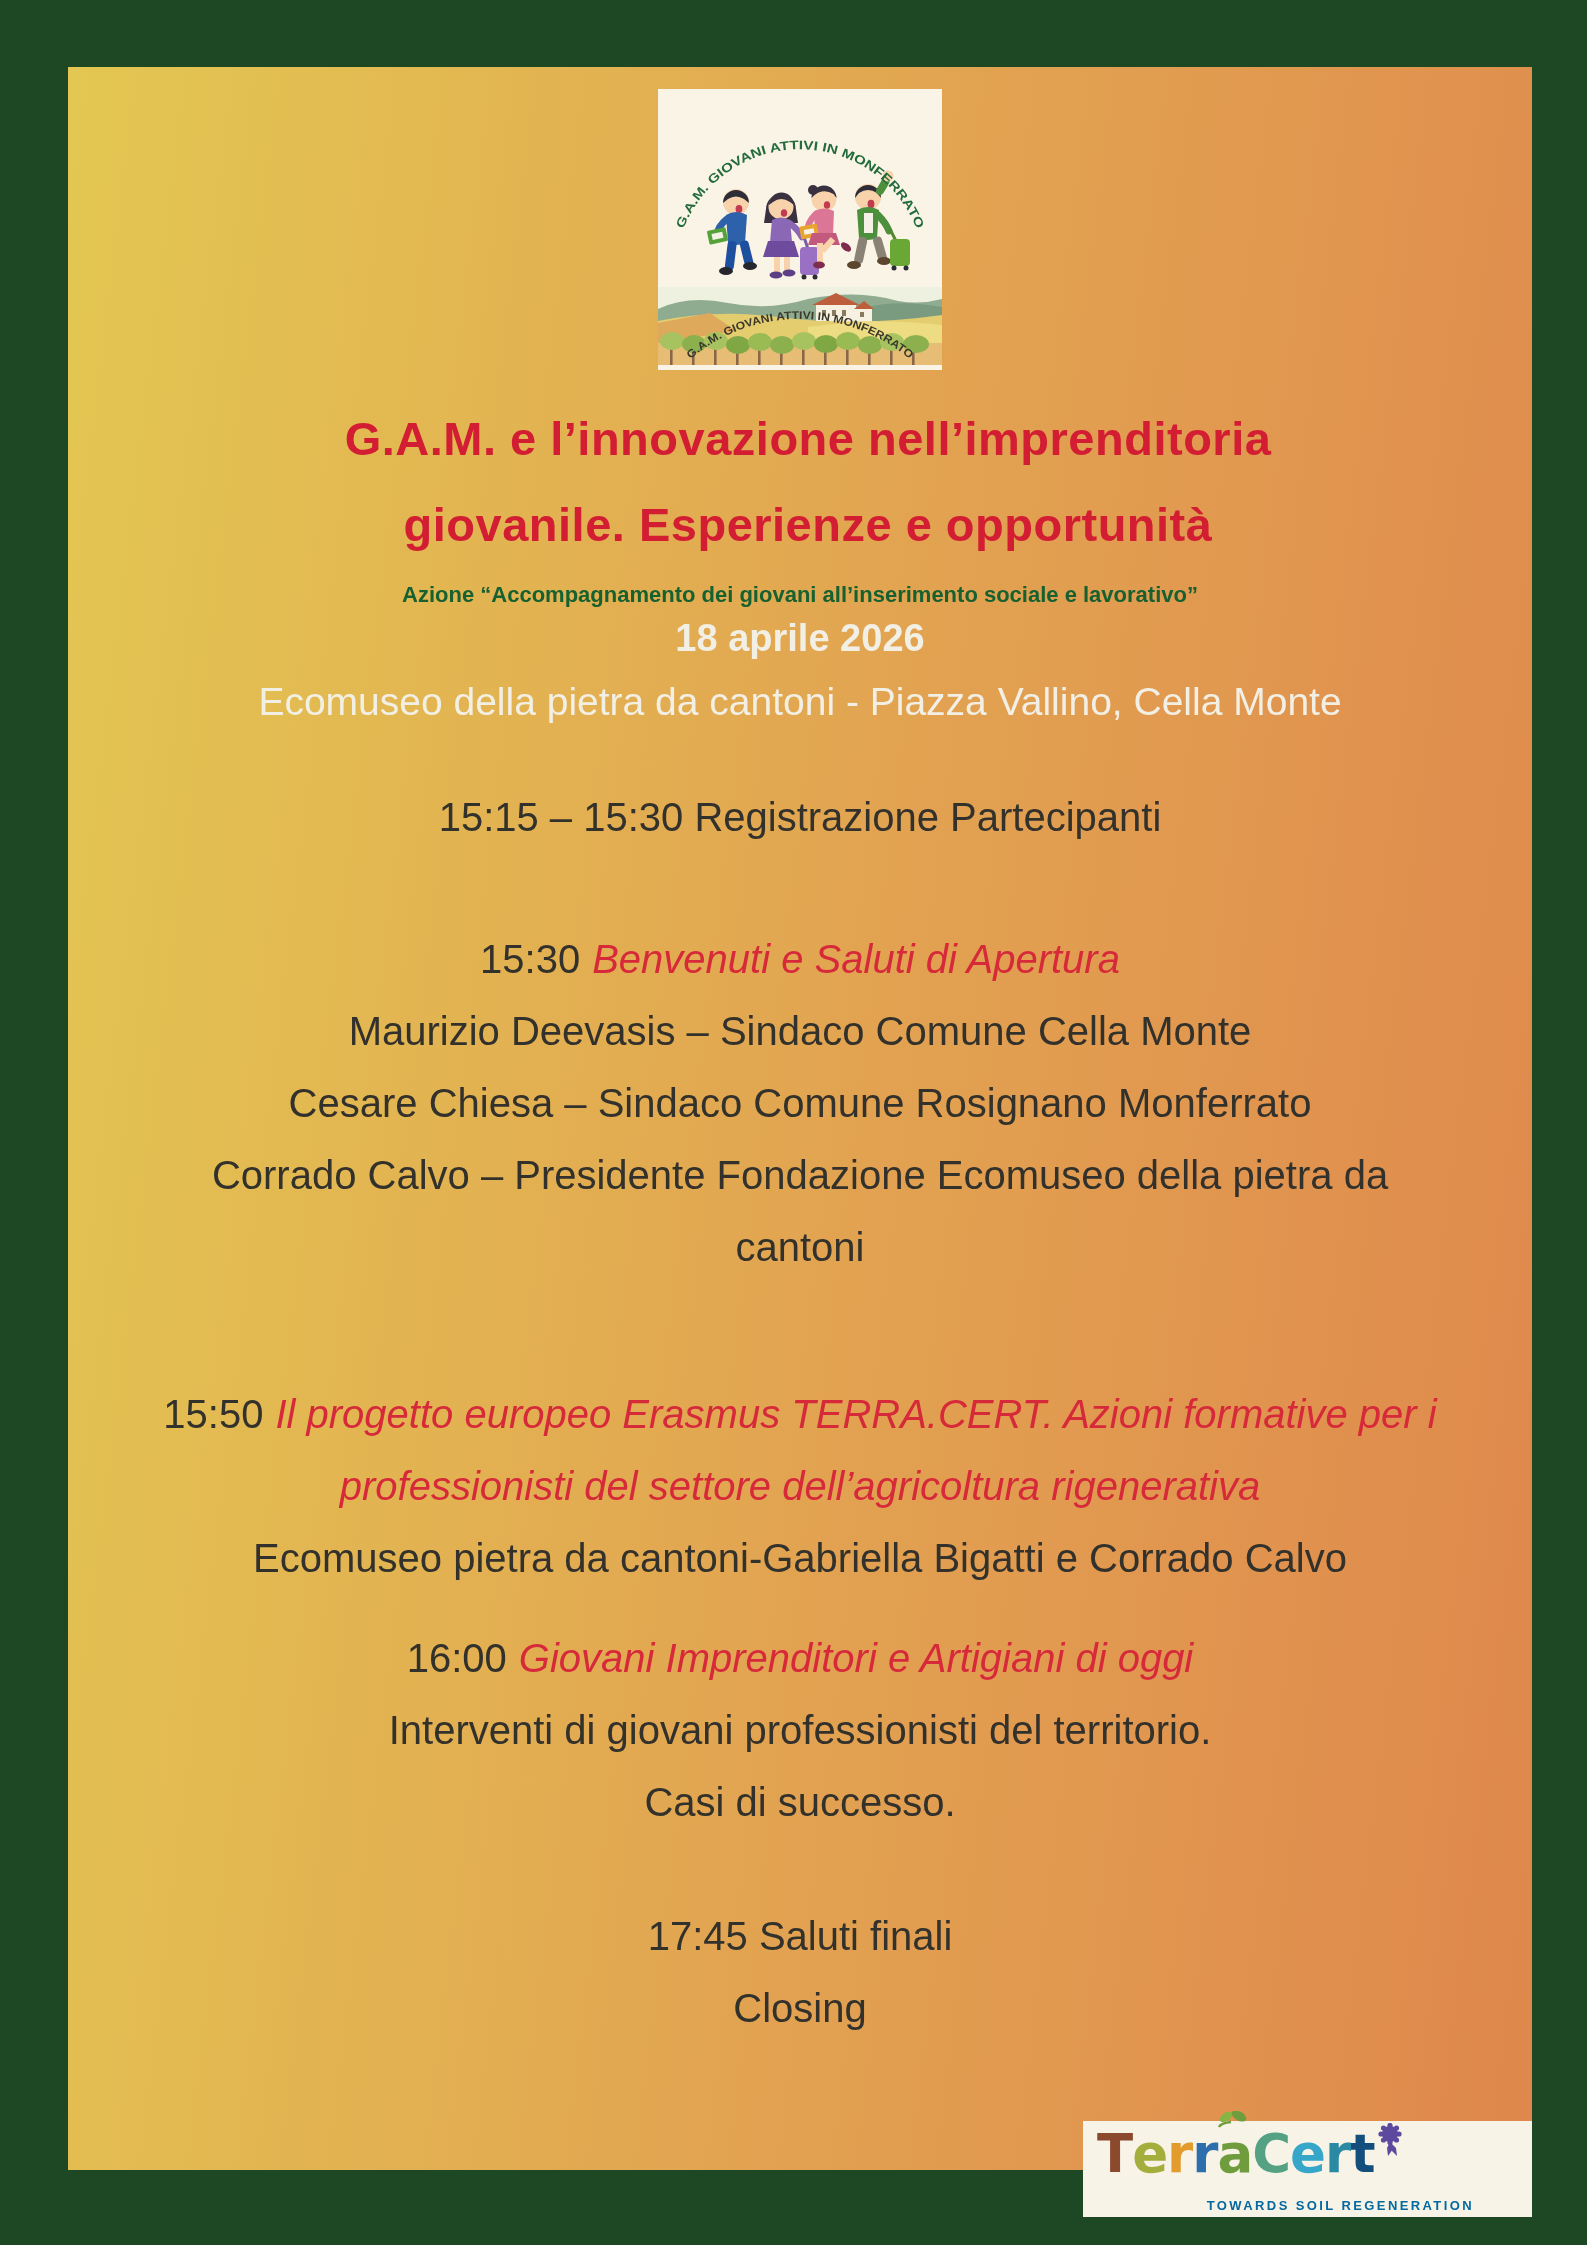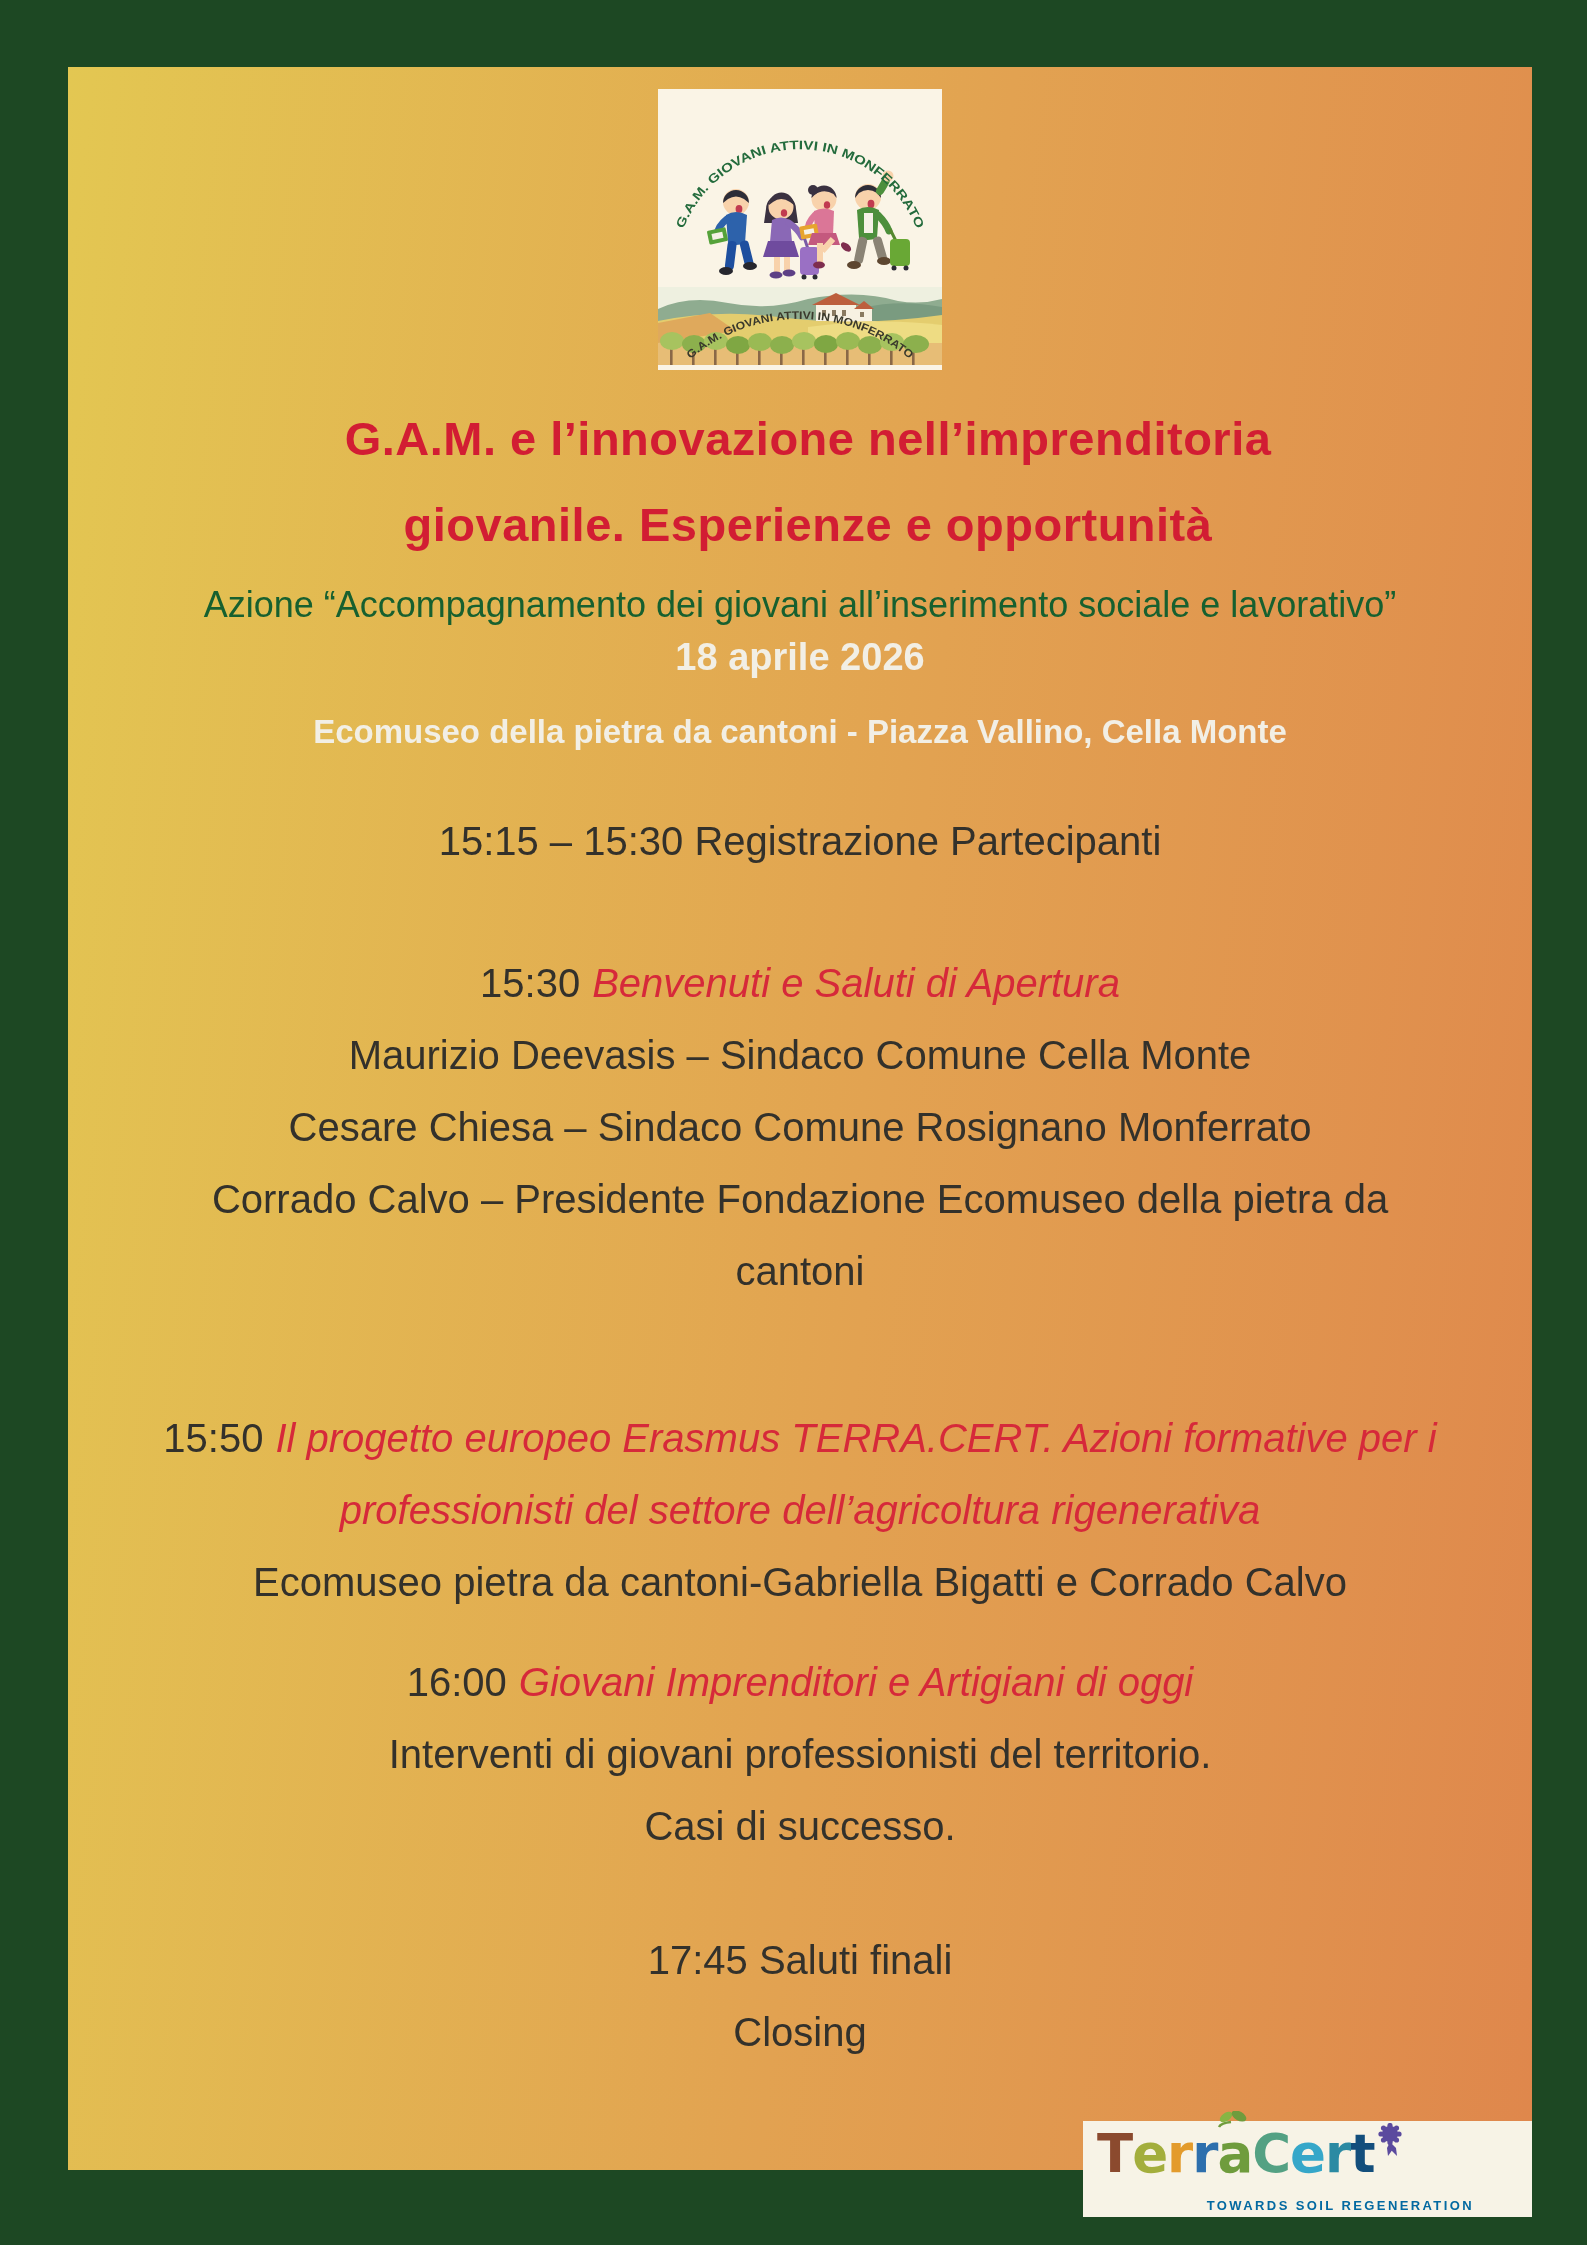--- a/index.html
+++ b/index.html
@@ -22,29 +22,29 @@
   .gam-logo{
     width:284px; height:281px; margin:22px auto 0;
   }
   .gam-logo svg{display:block; width:100%; height:100%;}
   .event-title{
     margin-top:26px;
     font-size:47px; font-weight:800; letter-spacing:.5px;
     color:var(--title-red); line-height:1.82;padding-left:16px;
   }
   .event-subtitle{
-    margin-top:13px; font-size:36px; font-weight:400;
+    margin-top:13px; font-size:22px; font-weight:700;
     color:var(--subtitle-green); line-height:1.4;
   }
   .event-date{
     font-size:38px; font-weight:700;
     color:var(--text-white); line-height:1.45;
   }
   .event-location{
-    margin-top:22px; font-size:33px; font-weight:700;
+    margin-top:8px; font-size:39px; font-weight:400;
     color:var(--text-white); line-height:1.45;
   }
   .schedule{ color:var(--text-dark); font-size:40px; font-weight:400; }
   .schedule p{ line-height:1.8; margin:0 auto;text-align:center; }
   .sched-registration{ margin-top:50px !important; }
   .block-welcome{ margin-top:70px; }
   .block-welcome p{ max-width:1200px; }
   .block-terracert{ margin-top:95px; }
   .block-terracert p{ max-width:1330px; }
   .block-giovani{ margin-top:28px; }

